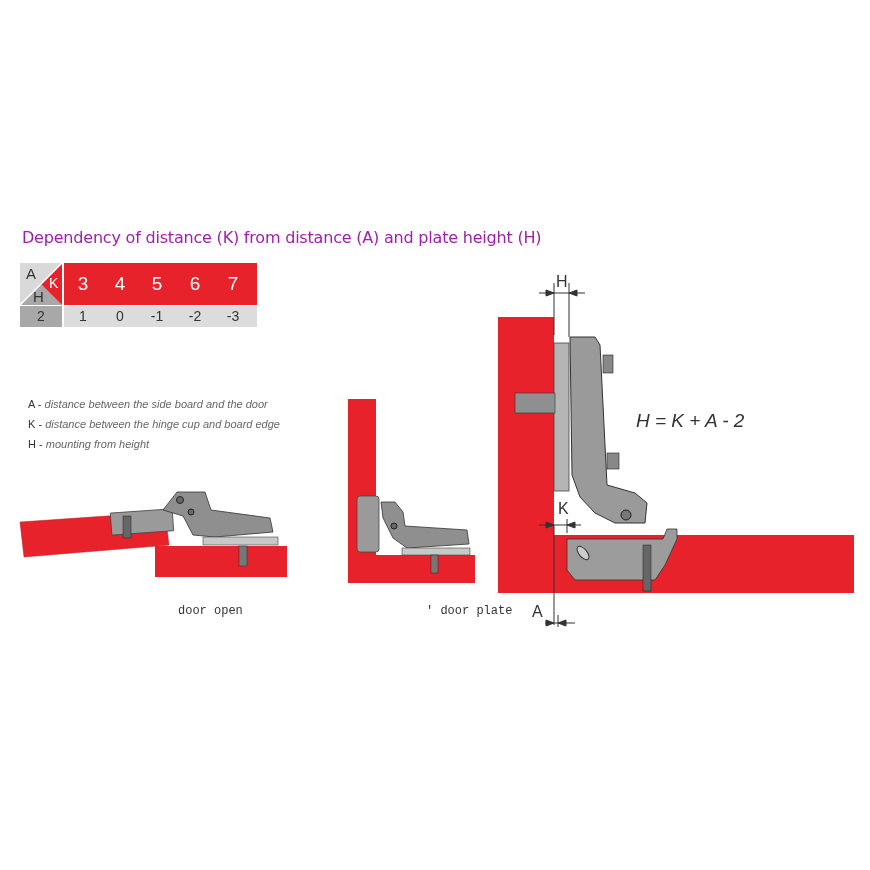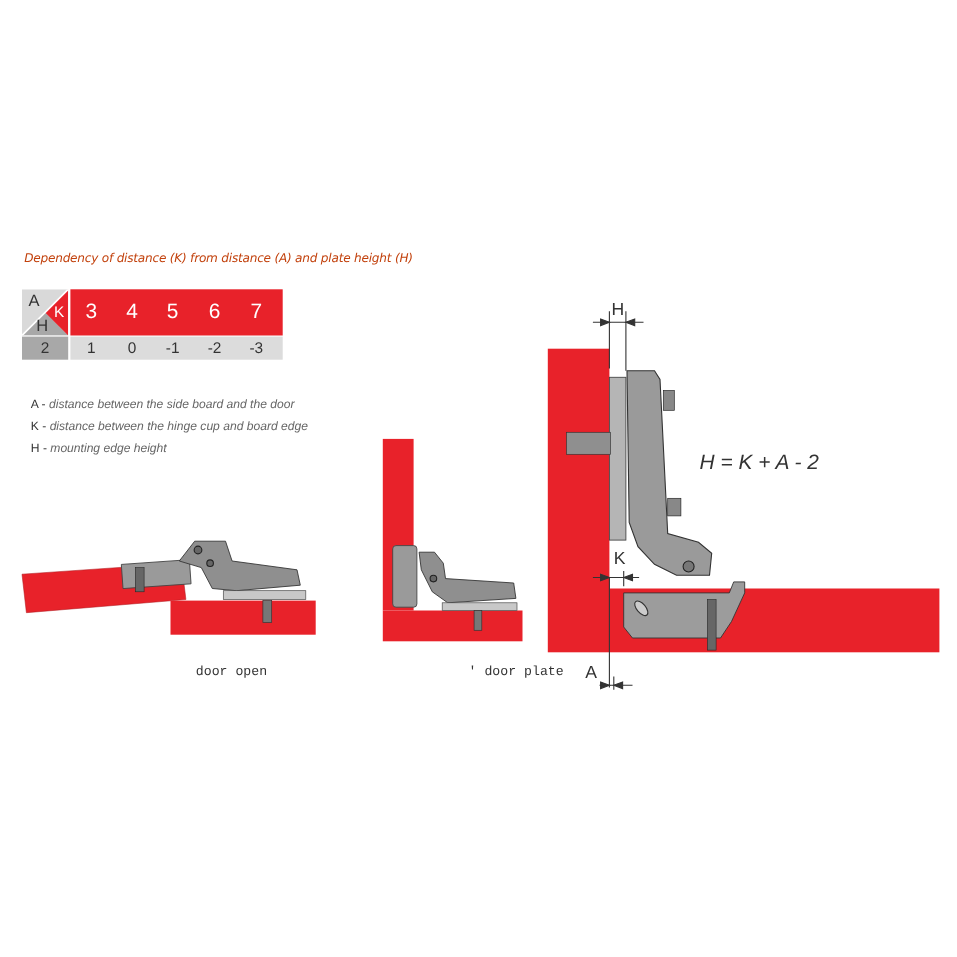--- a/index.html
+++ b/index.html
@@ -1,26 +1,26 @@
 <!DOCTYPE html>
 <html><head>
 <meta charset="utf-8">
 <style>
   html,body{margin:0;padding:0;background:#fff;}
   body{width:870px;height:870px;position:relative;overflow:hidden;font-family:"Liberation Sans","DejaVu Sans",sans-serif;}
   .abs{position:absolute;}
-  .title{left:22px;top:228px;font-size:11px;font-style:italic;color:#c2410c;font-family:"DejaVu Sans","Liberation Sans",sans-serif;letter-spacing:-0.2px;}
+  .title{left:22px;top:228px;font-size:16px;color:#a21caf;font-family:"DejaVu Sans","Liberation Sans",sans-serif;letter-spacing:-0.2px;}
   .table{left:20px;top:263px;width:237px;height:64px;}
   .corner{left:0;top:0;width:42px;height:42px;}
   .hcell{left:0;top:43px;width:42px;height:21px;background:#a8a8a8;color:#333;font-size:14px;text-align:center;line-height:21px;}
   .redrow{left:44px;top:0;width:193px;height:42px;background:#e8222a;}
   .greyrow{left:44px;top:43px;width:193px;height:21px;background:#dcdcdc;}
   .kcell{position:absolute;top:0;height:42px;line-height:42px;color:#fff;font-size:19px;text-align:center;}
   .vcell{position:absolute;top:0;height:21px;line-height:21px;color:#333;font-size:14px;text-align:center;}
-  .legend{left:28px;font-size:11px;font-style:italic;color:#666;}
+  .legend{left:28px;font-size:11px;font-style:italic;color:#666;margin-top:36px;}
   .legend b{font-weight:normal;color:#333;font-style:normal;}
   .caption{font-size:12px;color:#333;font-family:Liberation Mono, monospace;}
   .formula{left:636px;top:410px;font-size:19px;color:#333;font-style:italic;}
   .dimlbl{font-size:16px;color:#333;}
 </style>
 </head>
 <body>
 
 <div class="abs title">Dependency of distance (K) from distance (A) and plate height (H)</div>
 
@@ -46,21 +46,21 @@
     <span class="vcell" style="left:0;width:38px">1</span>
     <span class="vcell" style="left:38px;width:36px">0</span>
     <span class="vcell" style="left:74px;width:38px">-1</span>
     <span class="vcell" style="left:112px;width:38px">-2</span>
     <span class="vcell" style="left:150px;width:38px">-3</span>
   </div>
 </div>
 
 <div class="abs legend" style="top:362px"><b>A -</b> <span>distance between the side board and the door</span></div>
 <div class="abs legend" style="top:382px"><b>K -</b> <span>distance between the hinge cup and board edge</span></div>
-<div class="abs legend" style="top:402px"><b>H -</b> <span>mounting edge height</span></div>
+<div class="abs legend" style="top:402px"><b>H -</b> <span>mounting from height</span></div>
 
 <svg class="abs" style="left:15px;top:480px" width="280" height="100" viewBox="0 0 280 100">
   <polygon points="5,42 150,32 154,65 9,77" fill="#e8222a" stroke="#b01a20" stroke-width="0.5"></polygon>
   <rect x="140" y="66" width="132" height="31" fill="#e8222a"></rect>
   <g>
     <rect x="96" y="31" width="62" height="22" fill="#9a9a9a" stroke="#444" stroke-width="0.8" transform="rotate(-4 126 42)"></rect>
     <path d="M148 30 L162 12 L190 12 L196 30 L255 38 L258 52 L200 57 L178 55 L168 36 Z" fill="#8f8f8f" stroke="#333" stroke-width="0.8"></path>
     <circle cx="165" cy="20" r="3.5" fill="#666" stroke="#222"></circle>
     <circle cx="176" cy="32" r="3" fill="#666" stroke="#222"></circle>
     <rect x="188" y="57" width="75" height="8" fill="#c8c8c8" stroke="#444" stroke-width="0.6"></rect>

